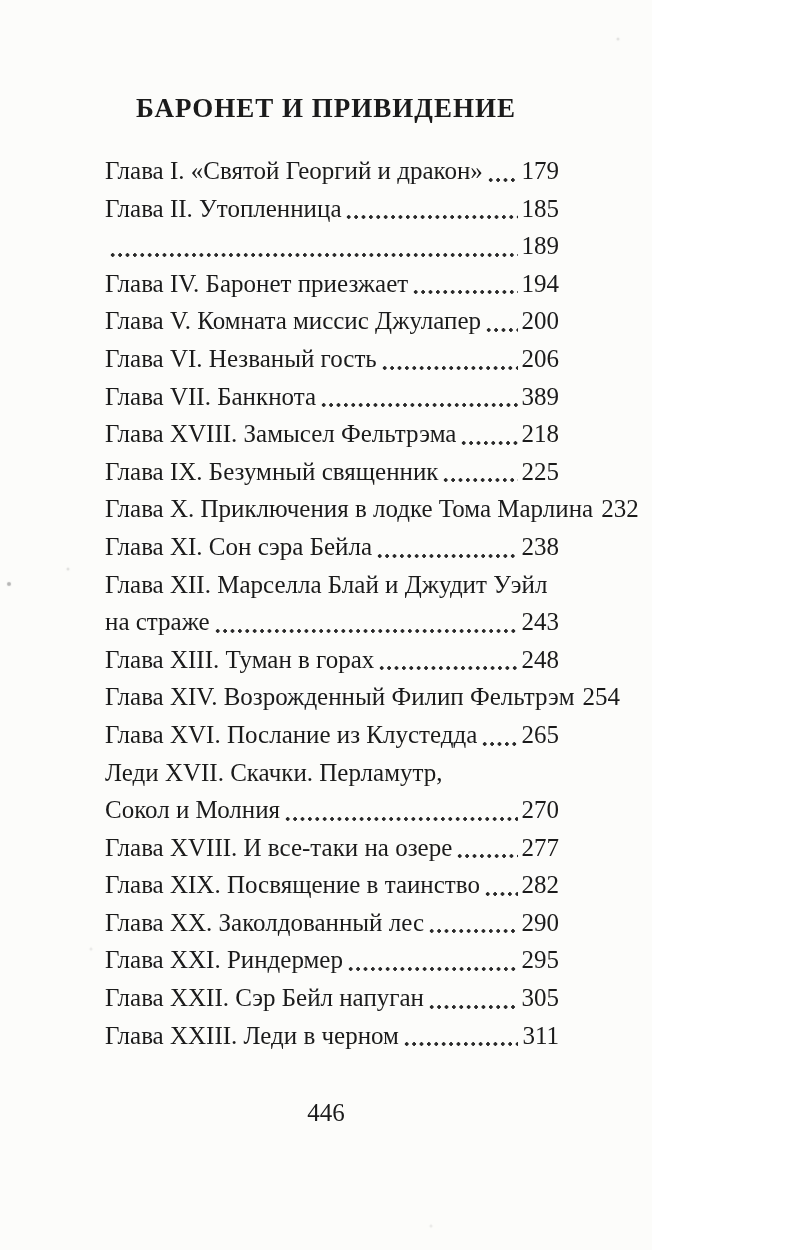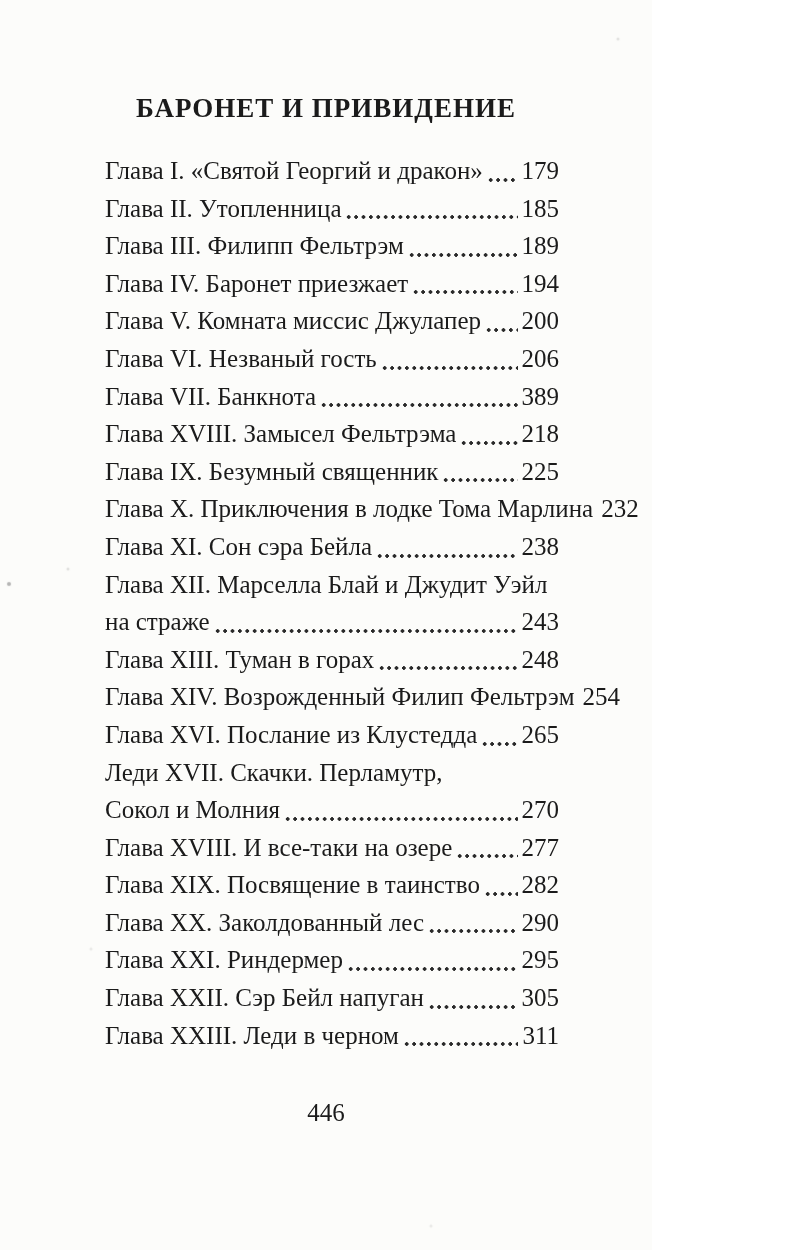--- a/index.html
+++ b/index.html
@@ -89,21 +89,20 @@
     <span class="label">Глава I. «Святой Георгий и дракон»</span>
     <span class="dots"></span>
     <span class="pageno">179</span>
   </div>
       <div class="row">
     <span class="label">Глава II. Утопленница</span>
     <span class="dots"></span>
     <span class="pageno">185</span>
   </div>
       <div class="row">
-    <span class="label">Глава III. Филипп Фельтрэм</span>
     <span class="dots"></span>
     <span class="pageno">189</span>
   </div>
       <div class="row">
     <span class="label">Глава IV. Баронет приезжает</span>
     <span class="dots"></span>
     <span class="pageno">194</span>
   </div>
       <div class="row">
     <span class="label">Глава V. Комната миссис Джулапер</span>

